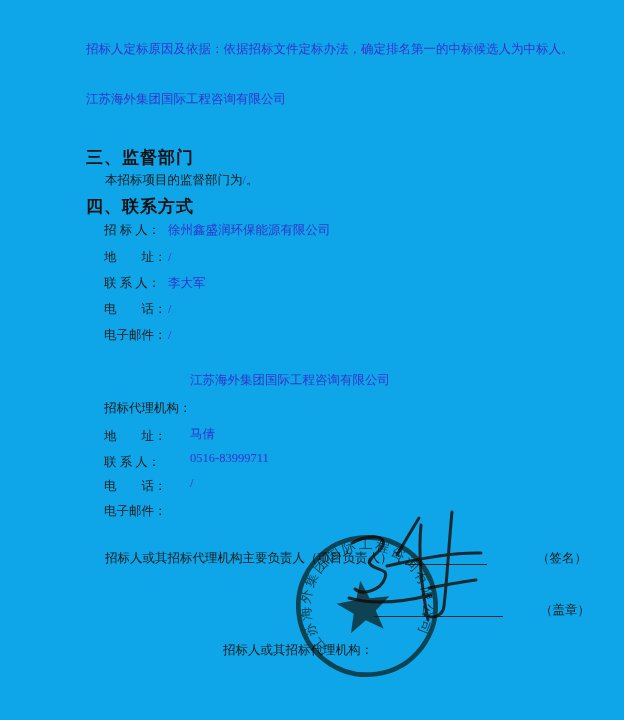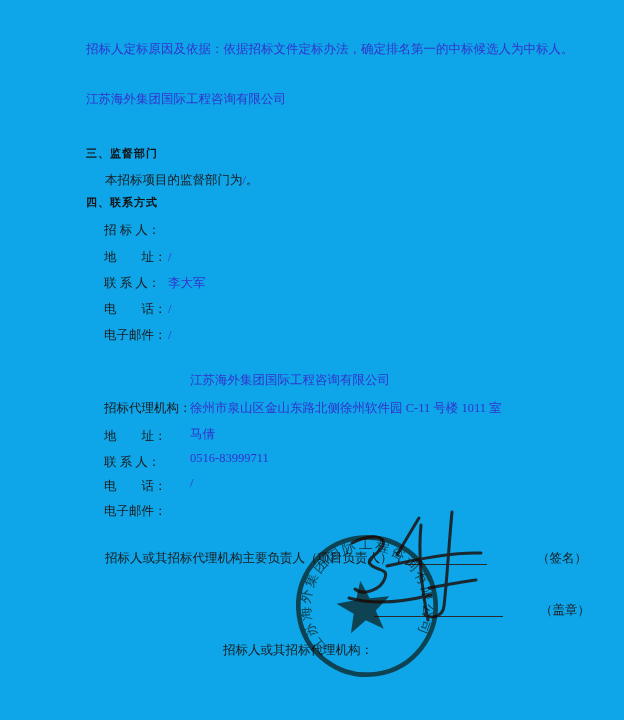--- a/index.html
+++ b/index.html
@@ -7,21 +7,21 @@
     position:relative;
     width:624px;height:720px;
     background:#0ea5e9;
     font-family:"Liberation Serif","DejaVu Serif",serif;
     color:#1a1a1a;
     overflow:hidden;
   }
   .abs{position:absolute;white-space:nowrap;}
   .t12{font-size:12.5px;line-height:14px;}
   .blue{color:#3333cc;}
-  .heading{font-size:11px;font-weight:bold;color:#111;letter-spacing:1px;}
+  .heading{font-size:17px;font-weight:bold;color:#111;letter-spacing:1px;}
   .row{position:absolute;left:104px;display:flex;align-items:flex-start;}
   .row .lbl{flex:0 0 auto;white-space:nowrap;}
   .b1 .lbl{width:64px;}
   .b2 .lbl{width:86px;margin-top:28px;}
   .row .val{white-space:nowrap;}
   .underline{position:absolute;border-bottom:1px solid #2a2a2a;height:1px;}
   .sealwrap{position:absolute;left:289px;top:528px;width:156px;height:156px;
             mix-blend-mode:multiply;opacity:.85;pointer-events:none;}
   .sigwrap{position:absolute;left:325px;top:498px;width:170px;height:140px;
            pointer-events:none;}
@@ -38,20 +38,21 @@
   <div class="abs heading" style="left:86px;top:146px;">三、监督部门</div>
 
   <div class="abs t12" style="left:105px;top:173px;">
     <span>本招标项目的监督部门为</span><span class="blue">/</span><span>。</span>
   </div>
 
   <div class="abs heading" style="left:86px;top:195px;">四、联系方式</div>
 
   <div class="row b1 t12" style="top:223px;">
     <span class="lbl">招 标 人：</span>
+    <span class="val blue">徐州鑫盛润环保能源有限公司</span>
   </div>
   <div class="row b1 t12" style="top:250px;">
     <span class="lbl">地　　址：</span>
     <span class="val blue">/</span>
   </div>
   <div class="row b1 t12" style="top:276px;">
     <span class="lbl">联 系 人：</span>
     <span class="val blue">李大军</span>
   </div>
   <div class="row b1 t12" style="top:302px;">
@@ -62,21 +63,20 @@
     <span class="lbl">电子邮件：</span>
     <span class="val blue">/</span>
   </div>
 
   <div class="row b2 t12" style="top:373px;">
     <span class="lbl">招标代理机构：</span>
     <span class="val blue">江苏海外集团国际工程咨询有限公司</span>
   </div>
   <div class="row b2 t12" style="top:401px;">
     <span class="lbl">地　　址：</span>
-    <span class="val blue">徐州市泉山区金山东路北侧徐州软件园 C-11 号楼 1011 室</span>
   </div>
   <div class="row b2 t12" style="top:427px;">
     <span class="lbl">联 系 人：</span>
     <span class="val blue">马倩</span>
   </div>
   <div class="row b2 t12" style="top:451px;">
     <span class="lbl">电　　话：</span>
     <span class="val blue">0516-83999711</span>
   </div>
   <div class="row b2 t12" style="top:476px;">

